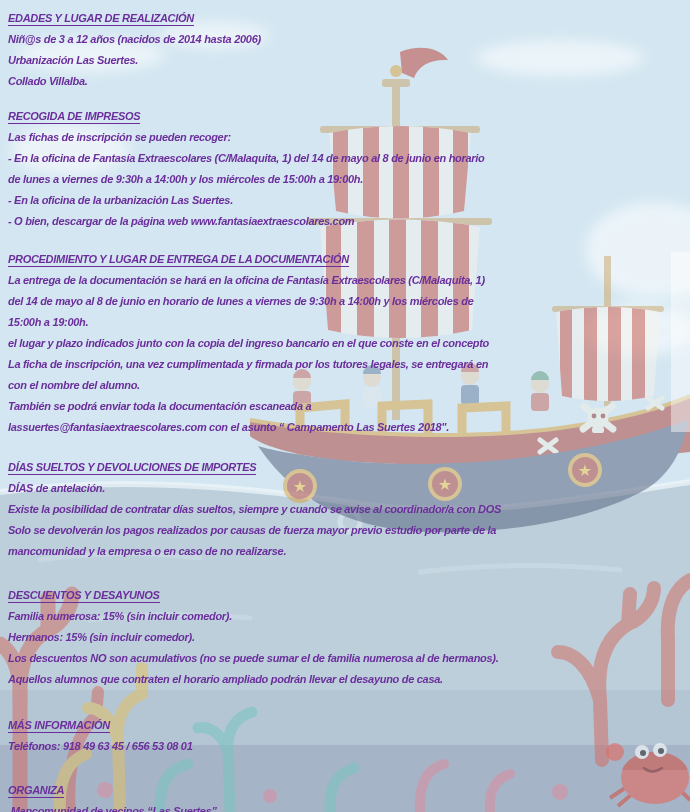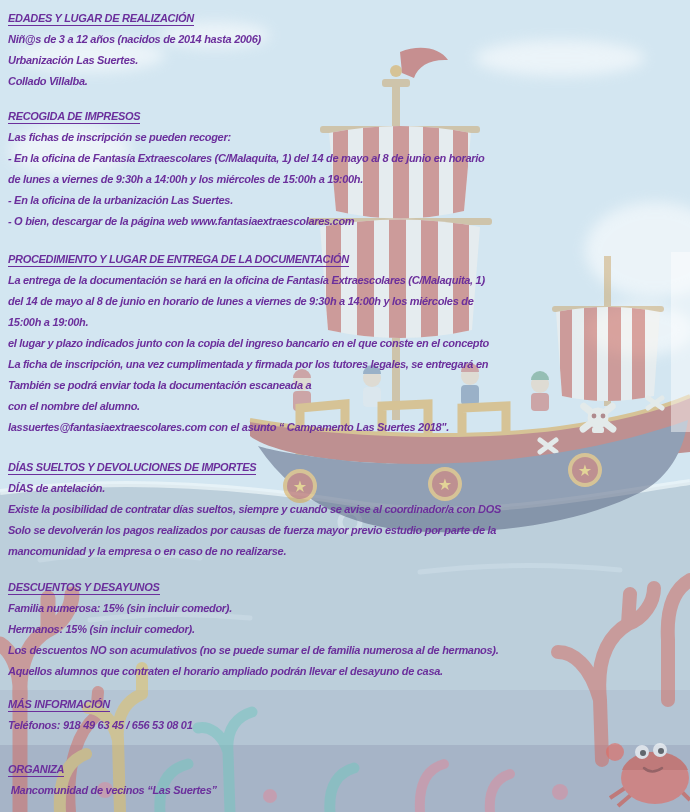--- a/index.html
+++ b/index.html
@@ -14,22 +14,22 @@
     padding:8px 0 0 8px;
     font-style:italic;font-weight:700;
     font-size:11px;line-height:21px;
     letter-spacing:-0.3px;
     color:#6b2f9c;
   }
   .section{margin:0;}
   .section:nth-of-type(1){margin-bottom:14px;}
   .section:nth-of-type(2){margin-bottom:17px;}
   .section:nth-of-type(3){margin-bottom:19px;}
-  .section:nth-of-type(4){margin-bottom:15px;}
-  .section:nth-of-type(5){margin-bottom:12px;}
+  .section:nth-of-type(4){margin-bottom:23px;}
+  .section:nth-of-type(5){margin-bottom:25px;}
   .section:nth-of-type(6){margin-bottom:23px;}
   .heading,.line{white-space:pre;}
   .heading span{border-bottom:1.7px solid #6b2f9c;padding-bottom:1px;}
 </style>
 </head>
 <body>
 
 <svg class="artwork" width="690" height="812" viewBox="0 0 690 812" aria-hidden="true">
   <defs>
     <filter id="soft" x="-50%" y="-50%" width="200%" height="200%">
@@ -249,22 +249,22 @@
     <div class="line">- O bien, descargar de la página web www.fantasiaextraescolares.com</div>
   </div>
 
   <div class="section">
     <div class="heading"><span>PROCEDIMIENTO Y LUGAR DE ENTREGA DE LA DOCUMENTACIÓN</span></div>
     <div class="line">La entrega de la documentación se hará en la oficina de Fantasía Extraescolares (C/Malaquita, 1)</div>
     <div class="line">del 14 de mayo al 8 de junio en horario de lunes a viernes de 9:30h a 14:00h y los miércoles de</div>
     <div class="line">15:00h a 19:00h.</div>
     <div class="line">el lugar y plazo indicados junto con la copia del ingreso bancario en el que conste en el concepto</div>
     <div class="line">La ficha de inscripción, una vez cumplimentada y firmada por los tutores legales, se entregará en</div>
+    <div class="line">con el nombre del alumno.</div>
     <div class="line">También se podrá enviar toda la documentación escaneada a</div>
-    <div class="line">con el nombre del alumno.</div>
     <div class="line">lassuertes@fantasiaextraescolares.com con el asunto “ Campamento Las Suertes 2018".</div>
   </div>
 
   <div class="section">
     <div class="heading"><span>DÍAS SUELTOS Y DEVOLUCIONES DE IMPORTES</span></div>
     <div class="line">DÍAS de antelación.</div>
     <div class="line">Existe la posibilidad de contratar días sueltos, siempre y cuando se avise al coordinador/a con DOS</div>
     <div class="line">Solo se devolverán los pagos realizados por causas de fuerza mayor previo estudio por parte de la</div>
     <div class="line">mancomunidad y la empresa o en caso de no realizarse.</div>
   </div>

